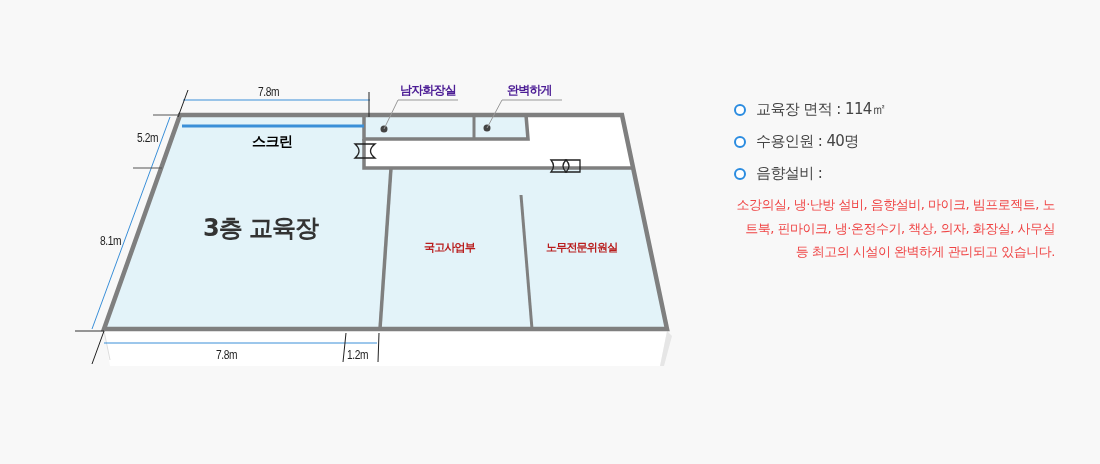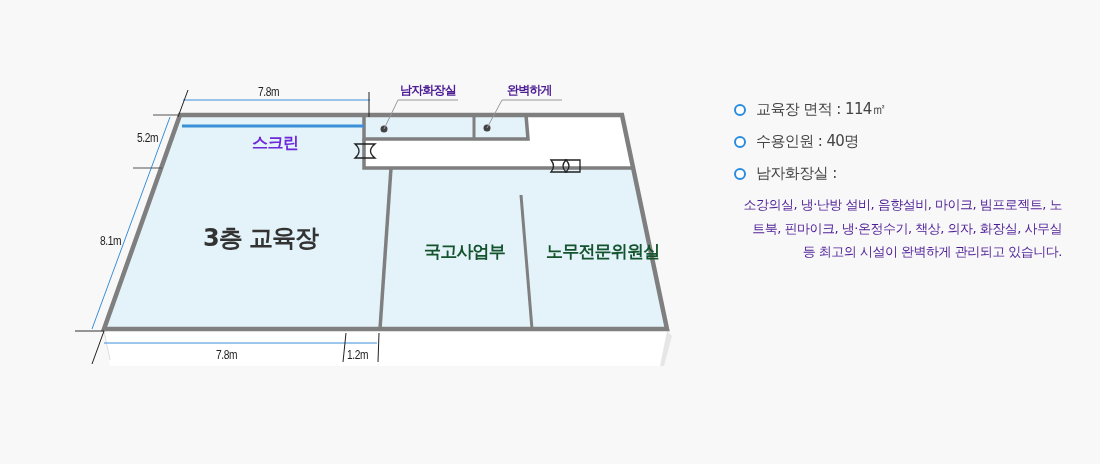--- a/index.html
+++ b/index.html
@@ -6,29 +6,29 @@
     body {
       width: 1100px; height: 464px; background: #f8f8f8;
       font-family: "DejaVu Sans", "Liberation Sans", sans-serif;
       position: relative; overflow: hidden;
     }
     .plan { position: absolute; left: 0; top: 0; width: 700px; height: 356px; }
     .plan svg { position: absolute; left: 0; top: 0; }
     .lbl { position: absolute; white-space: nowrap; color: #333; letter-spacing: -0.5px; }
     .dim { font-size: 12px; font-family: "Liberation Sans Narrow", "Liberation Sans", sans-serif; color: #222; transform: scaleX(0.85); transform-origin: left center; }
     .room-main { font-size: 24px; font-weight: bold; color: #333; letter-spacing: -1px; }
-    .room { font-size: 17px; font-weight: bold; color: #14532d; letter-spacing: -0.8px; }
-    .screen { font-size: 16px; font-weight: bold; color: #6d28d9; }
+    .room { font-size: 11px; font-weight: bold; color: #b91c1c; letter-spacing: -0.8px; }
+    .screen { font-size: 14px; font-weight: bold; color: #000000; }
     .tag { font-size: 12px; font-weight: bold; color: #4c1d95; letter-spacing: -0.8px; }
 
     .info { position: absolute; left: 734px; top: 97px; width: 340px; text-align: right; }
     .info-row { display: flex; align-items: center; height: 25px; margin-bottom: 7px; }
     .bullet { width: 8px; height: 8px; border: 2.5px solid #2b8ce0; border-radius: 50%; background: #fff; margin-right: 10px; box-sizing: content-box; }
     .info-text { font-size: 15px; color: #444; letter-spacing: -0.6px; }
-    .info-desc { margin-left: 8px; padding-left: 0; margin-top: 6px; font-size: 13px; color: #4c1d95; line-height: 23.5px; width: 320px; letter-spacing: -0.5px; }
+    .info-desc { margin-left: 1px; padding-left: 0; margin-top: 6px; font-size: 13px; color: #ef4444; line-height: 23.5px; width: 320px; letter-spacing: -0.5px; }
   </style>
 </head>
 <body>
 
 <div class="plan">
   <svg width="700" height="464" viewBox="0 0 700 464">
 
     <polygon points="104,331 667,331 660,366 110,366" fill="#ffffff"></polygon>
     <polygon points="667,331 672,336 664,366 660,366" fill="#e6e6e6"></polygon>
     <line x1="104" y1="331" x2="110" y2="360" stroke="#ddd" stroke-width="1"></line>
@@ -78,35 +78,35 @@
     <line x1="379" y1="333" x2="378" y2="362" stroke="#222" stroke-width="1"></line>
   </svg>
 
   <span class="lbl dim" style="left:258px; top:85px;">7.8m</span>
   <span class="lbl dim" style="left:137px; top:131px;">5.2m</span>
   <span class="lbl dim" style="left:100px; top:234px;">8.1m</span>
   <span class="lbl dim" style="left:216px; top:348px;">7.8m</span>
   <span class="lbl dim" style="left:347px; top:348px;">1.2m</span>
 
   <span class="lbl screen" style="left:252px; top:133px;">스크린</span>
-  <span class="lbl room-main" style="left:203px; top:222px;">3층 교육장</span>
+  <span class="lbl room-main" style="left:203px; top:212px;">3층 교육장</span>
   <span class="lbl room" style="left:424px; top:240px;">국고사업부</span>
   <span class="lbl room" style="left:546px; top:240px;">노무전문위원실</span>
 
   <span class="lbl tag" style="left:400px; top:82px;">남자화장실</span>
   <span class="lbl tag" style="left:507px; top:82px;">완벽하게</span>
 </div>
 
 <div class="info">
   <div class="info-row">
     <span class="bullet"></span>
     <span class="info-text">교육장 면적 : 114㎡</span>
   </div>
   <div class="info-row">
     <span class="bullet"></span>
     <span class="info-text">수용인원 : 40명</span>
   </div>
   <div class="info-row">
     <span class="bullet"></span>
-    <span class="info-text">남자화장실 :</span>
+    <span class="info-text">음향설비 :</span>
   </div>
   <p class="info-desc">소강의실, 냉·난방 설비, 음향설비, 마이크, 빔프로젝트, 노트북, 핀마이크, 냉·온정수기, 책상, 의자, 화장실, 사무실 등 최고의 시설이 완벽하게 관리되고 있습니다.</p>
 </div>
 
 </body></html>

